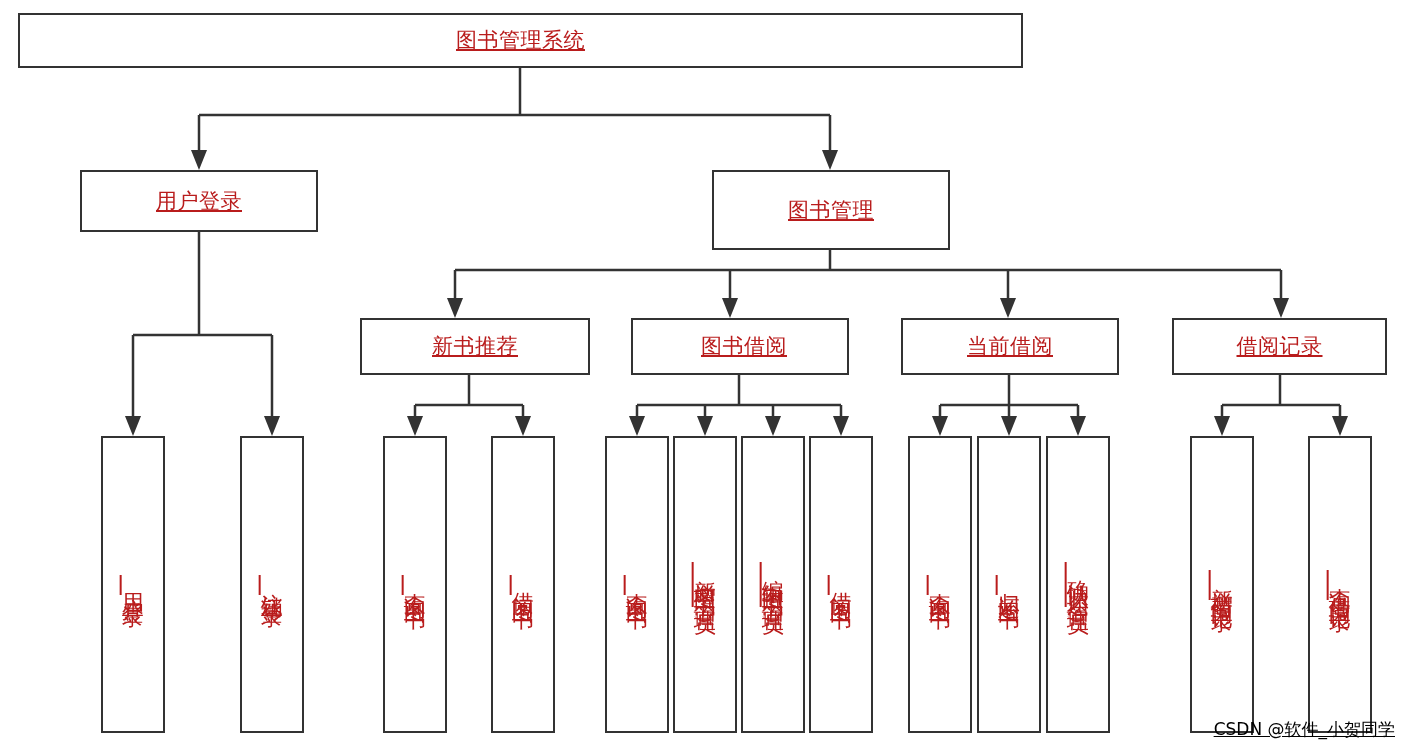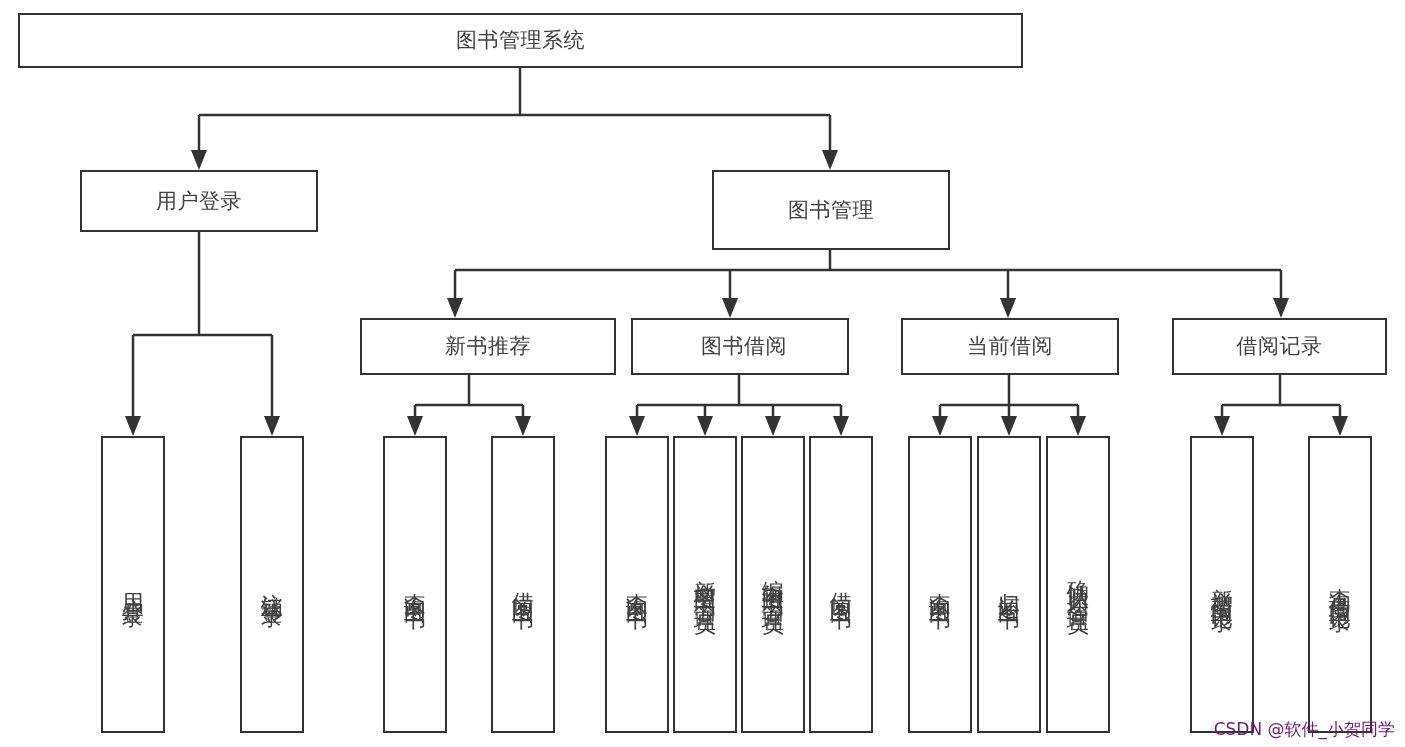--- a/index.html
+++ b/index.html
@@ -18,22 +18,23 @@
   }
   
   .node{
     position:absolute;
     box-sizing:border-box;
     background:#ffffff;
     border:2.5px solid #333333;
     display:flex;
     align-items:center;
     justify-content:center;
-    color:#404040;
+    color:#b91c1c;
     z-index:3;
+    text-decoration:underline;
   }
   .node .label{
     display:block;
     text-align:center;
     line-height:1.18;
     white-space:pre;
     letter-spacing:0.5px;
   }
   
   .horiz .label{
@@ -53,24 +54,25 @@
     line-height:1.06;
     letter-spacing:5px;
     white-space:nowrap;
     max-height:285px;
   }
   .watermark{
     position:absolute;
     right:10px;
     bottom:6px;
     font-size:17px;
-    color:#701a75;
+    color:#000000;
     z-index:9;
     white-space:nowrap;
     font-family:"DejaVu Sans","Liberation Sans",sans-serif;
+    text-decoration:underline;
   }
   svg.links{
     position:absolute;
     left:0;top:0;
     width:1405px;height:747px;
     z-index:1;
     pointer-events:none;
   }
   svg.links path, svg.links line{
     stroke:#333333;
@@ -153,21 +155,21 @@
     <span class="label">图书管理系统</span>
   </div>
 
   <div class="node horiz" style="left:80px;top:170px;width:238px;height:62px;">
     <span class="label">用户登录</span>
   </div>
   <div class="node horiz" style="left:712px;top:170px;width:238px;height:80px;">
     <span class="label">图书管理</span>
   </div>
 
-  <div class="node horiz" style="left:360px;top:318px;width:256px;height:57px;">
+  <div class="node horiz" style="left:360px;top:318px;width:230px;height:57px;">
     <span class="label">新书推荐</span>
   </div>
   <div class="node horiz" style="left:631px;top:318px;width:218px;height:57px;padding-left:8px;">
     <span class="label">图书借阅</span>
   </div>
   <div class="node horiz" style="left:901px;top:318px;width:218px;height:57px;">
     <span class="label">当前借阅</span>
   </div>
   <div class="node horiz" style="left:1172px;top:318px;width:215px;height:57px;">
     <span class="label">借阅记录</span>

